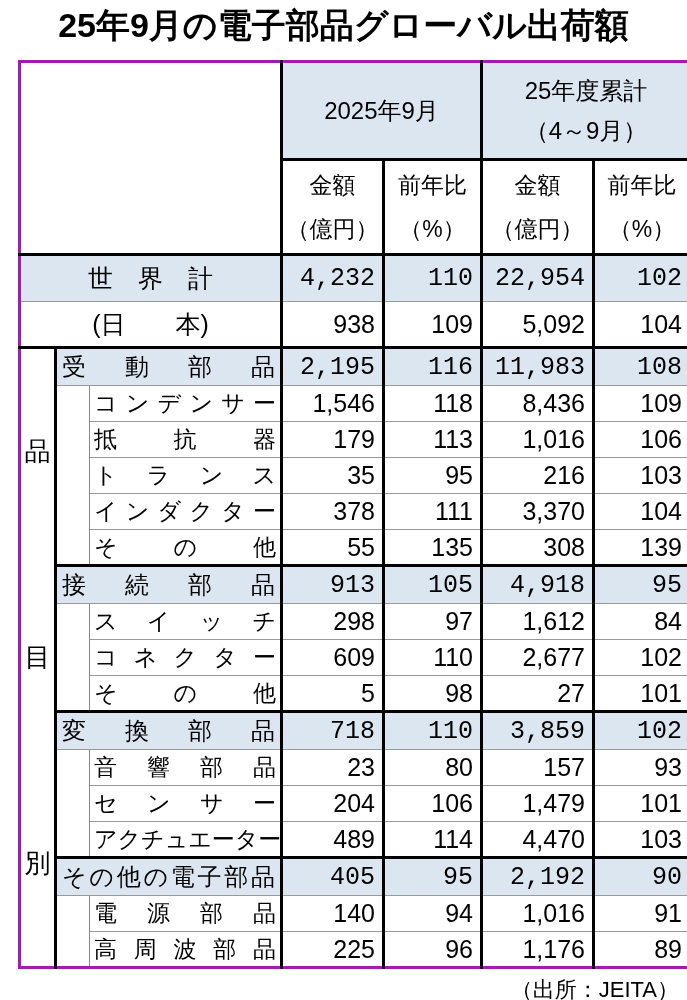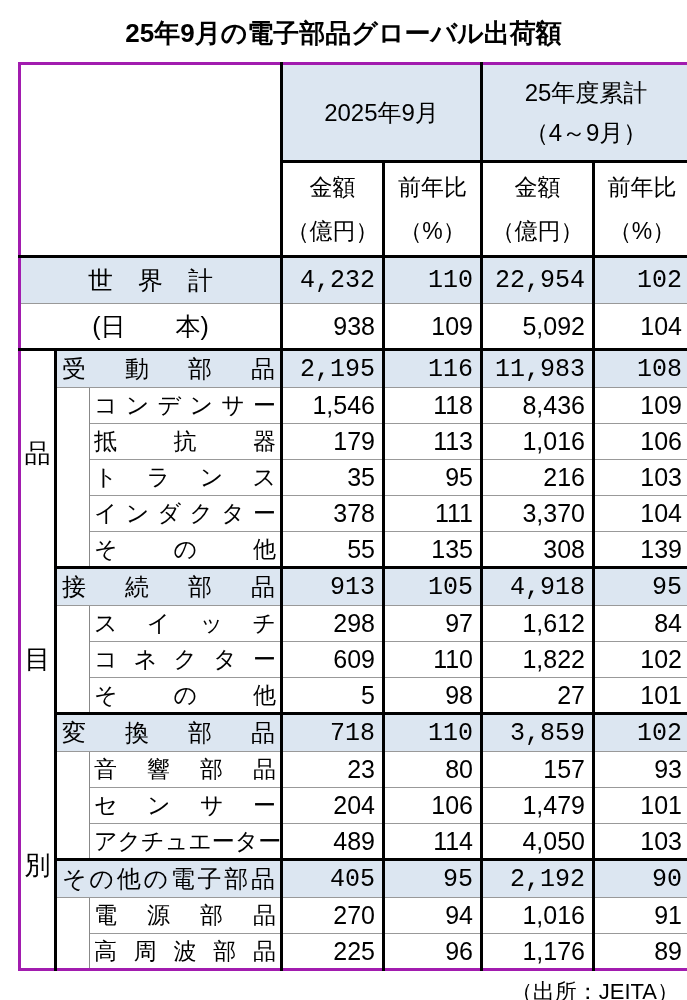--- a/index.html
+++ b/index.html
@@ -1,17 +1,17 @@
 <!DOCTYPE html>
 <html><head>
 <meta charset="utf-8">
 <style>
   html,body{margin:0;padding:0;background:#fff;}
   body{width:687px;font-family:"Liberation Sans","DejaVu Sans",sans-serif;color:#000;}
-  .title{margin:16px 0 11px 0;text-align:center;font-size:26px;font-weight:700;letter-spacing:0px;}
+  .title{margin:3px 0 11px 0;text-align:center;font-size:34px;font-weight:700;letter-spacing:0px;}
   table{border-collapse:collapse;table-layout:fixed;width:671px;margin-left:18px;border:3px solid #a21caf;}
   td,th{padding:0;vertical-align:middle;font-weight:normal;overflow:hidden;}
   
   .h1 th{background:#dce6f1;font-size:24px;border-left:3px solid #000;height:95px;}
   .h1 th div{line-height:40px;}
   .h2 th{font-size:23px;border-left:3px solid #000;border-top:3px solid #000;height:92px;}
   .h2 th div{line-height:44px;}
   .corner{background:#fff;}
   
   tbody td{border-top:1px solid #999;}
@@ -217,21 +217,21 @@
           <div class="dist">
             <span>コ</span>
             <span>ネ</span>
             <span>ク</span>
             <span>タ</span>
             <span>ー</span>
           </div>
         </td>
         <td class="num">609</td>
         <td class="num">110</td>
-        <td class="num">1,822</td>
+        <td class="num">2,677</td>
         <td class="num">102</td>
       </tr>
       <tr style="height: 36px;">
         <td class="ilabel">
           <div class="dist">
             <span>そ</span>
             <span>の</span>
             <span>他</span>
           </div>
         </td>
@@ -291,21 +291,21 @@
             <span>チ</span>
             <span>ュ</span>
             <span>エ</span>
             <span>ー</span>
             <span>タ</span>
             <span>ー</span>
           </div>
         </td>
         <td class="num">489</td>
         <td class="num">114</td>
-        <td class="num">4,050</td>
+        <td class="num">4,470</td>
         <td class="num">103</td>
       </tr>
       <tr class="hl top3" style="height: 38px;">
         <td class="glabel" colspan="2">
           <div class="dist">
             <span>そ</span>
             <span>の</span>
             <span>他</span>
             <span>の</span>
             <span>電</span>
@@ -322,21 +322,21 @@
       <tr style="height: 36px;">
         <td class="indent" rowspan="2"></td>
         <td class="ilabel">
           <div class="dist">
             <span>電</span>
             <span>源</span>
             <span>部</span>
             <span>品</span>
           </div>
         </td>
-        <td class="num">270</td>
+        <td class="num">140</td>
         <td class="num">94</td>
         <td class="num">1,016</td>
         <td class="num">91</td>
       </tr>
       <tr style="height: 36px;">
         <td class="ilabel">
           <div class="dist">
             <span>高</span>
             <span>周</span>
             <span>波</span>

